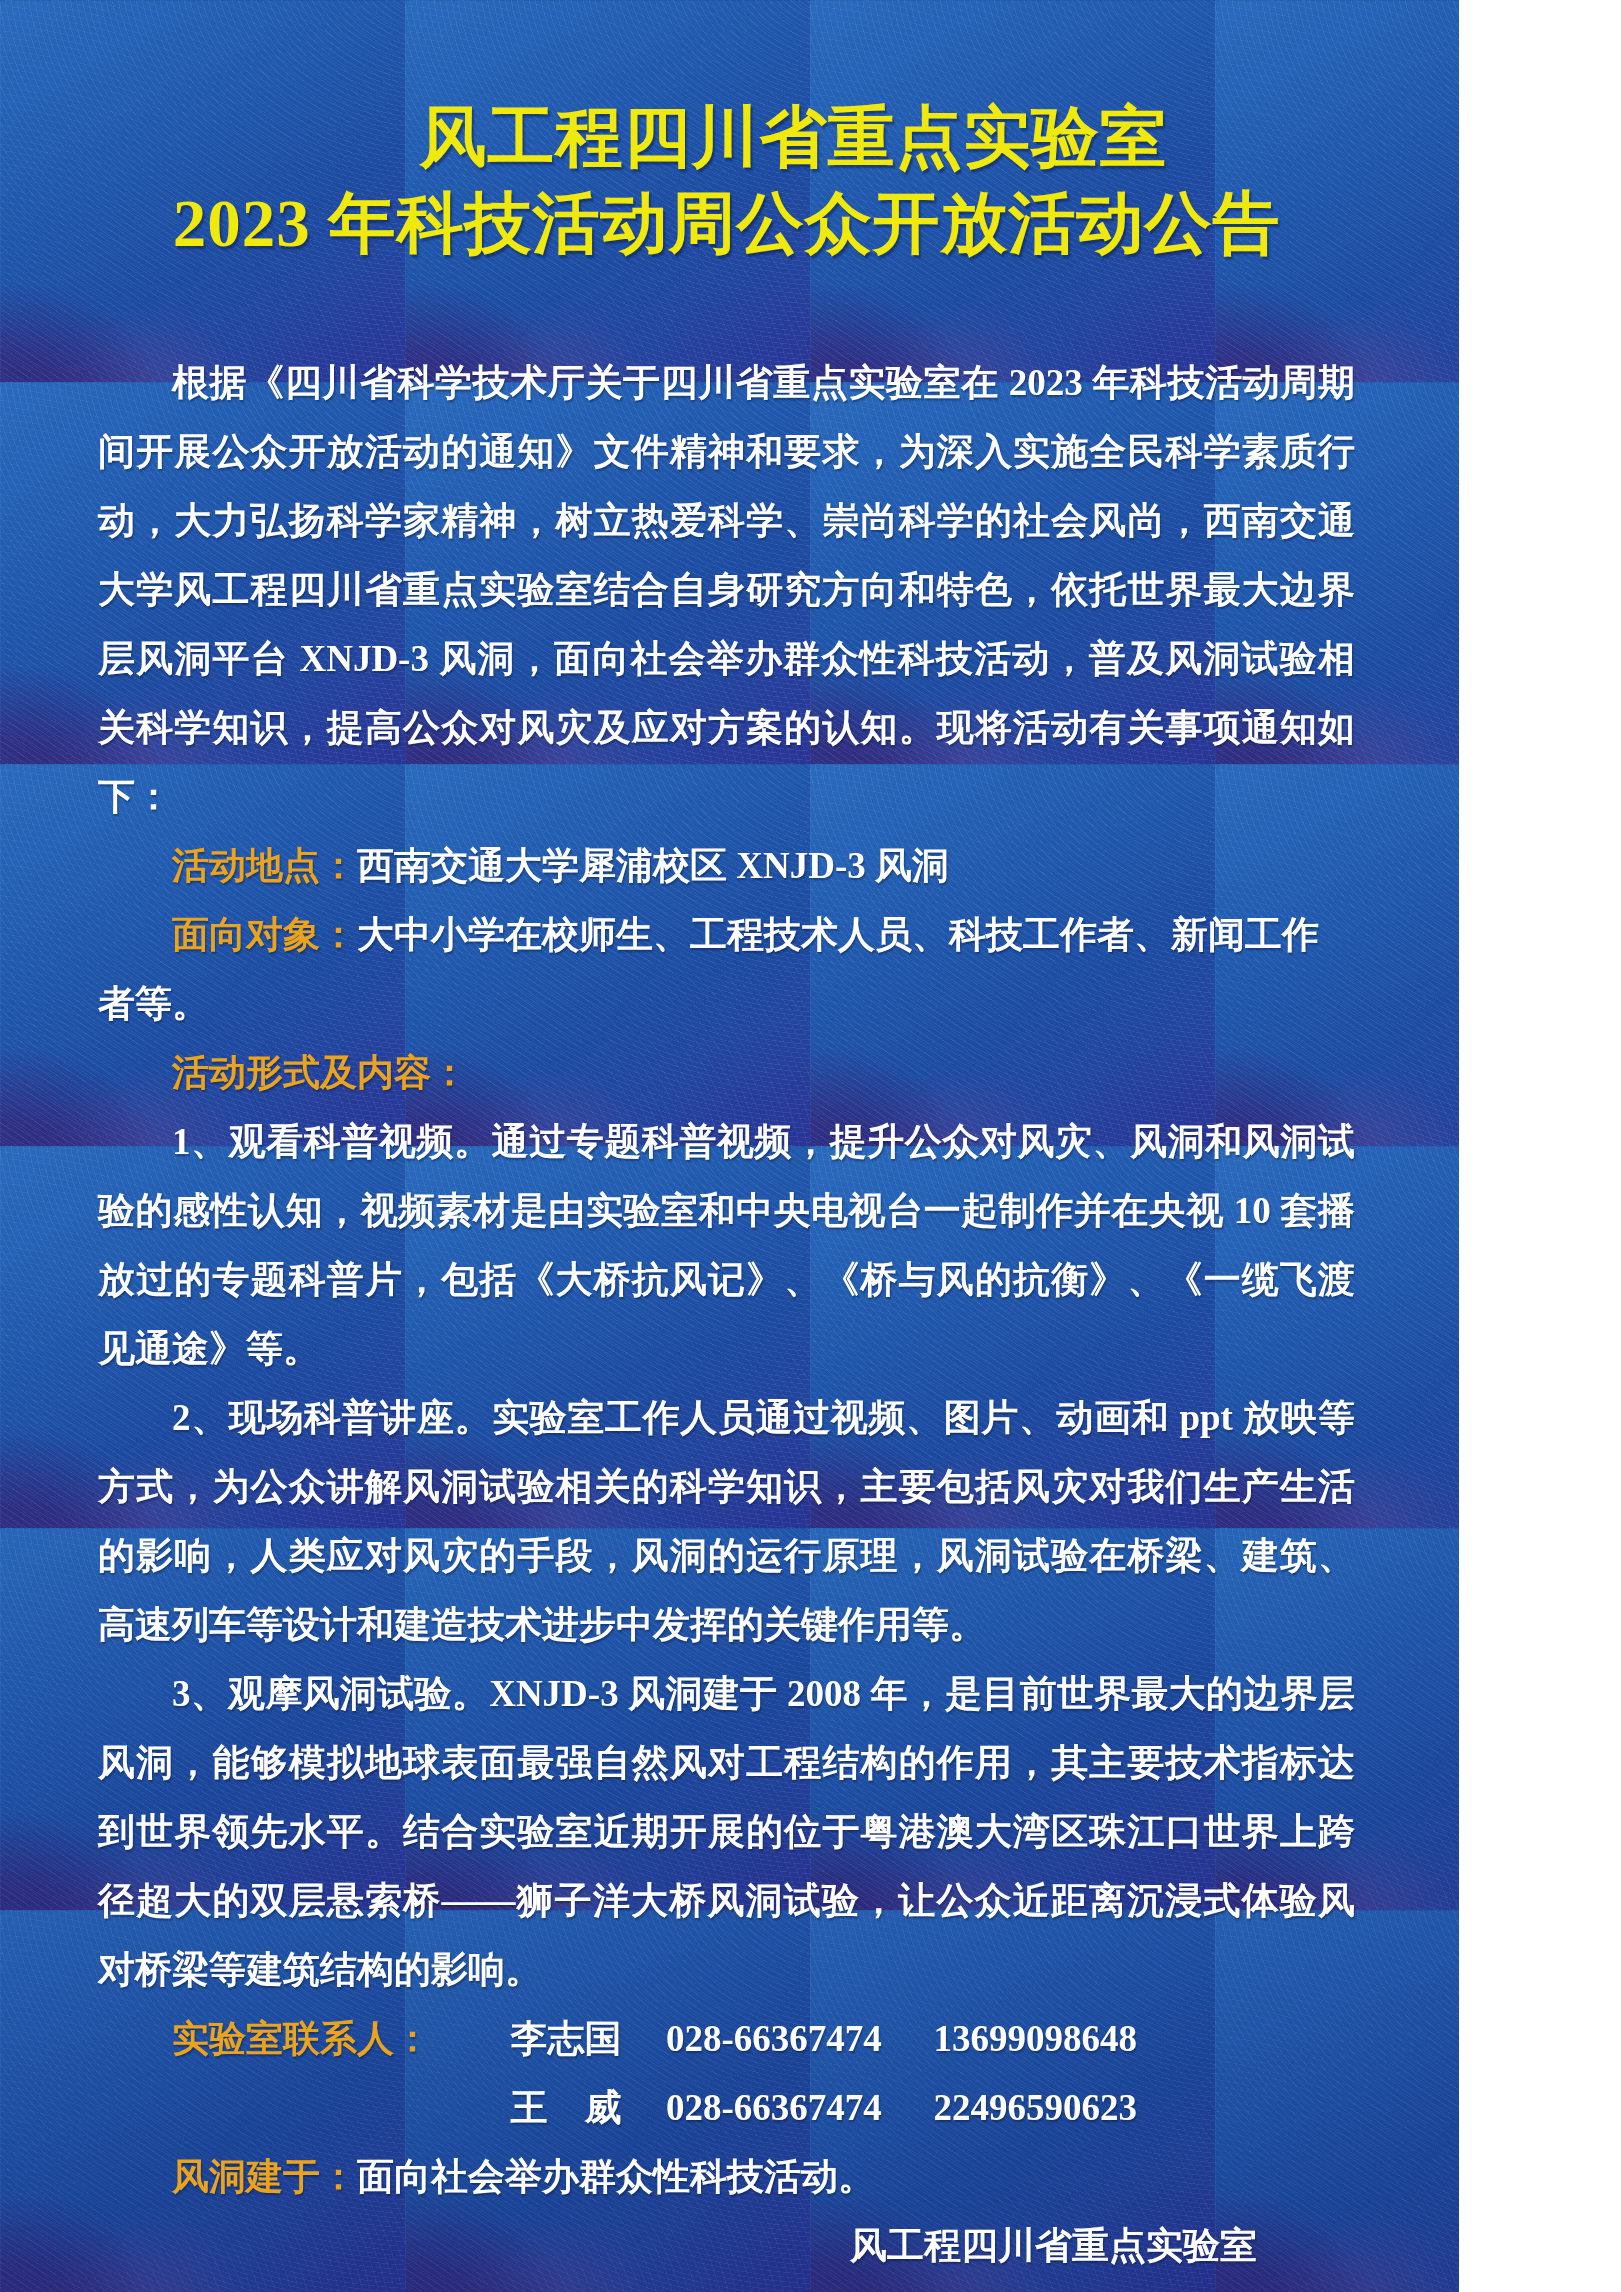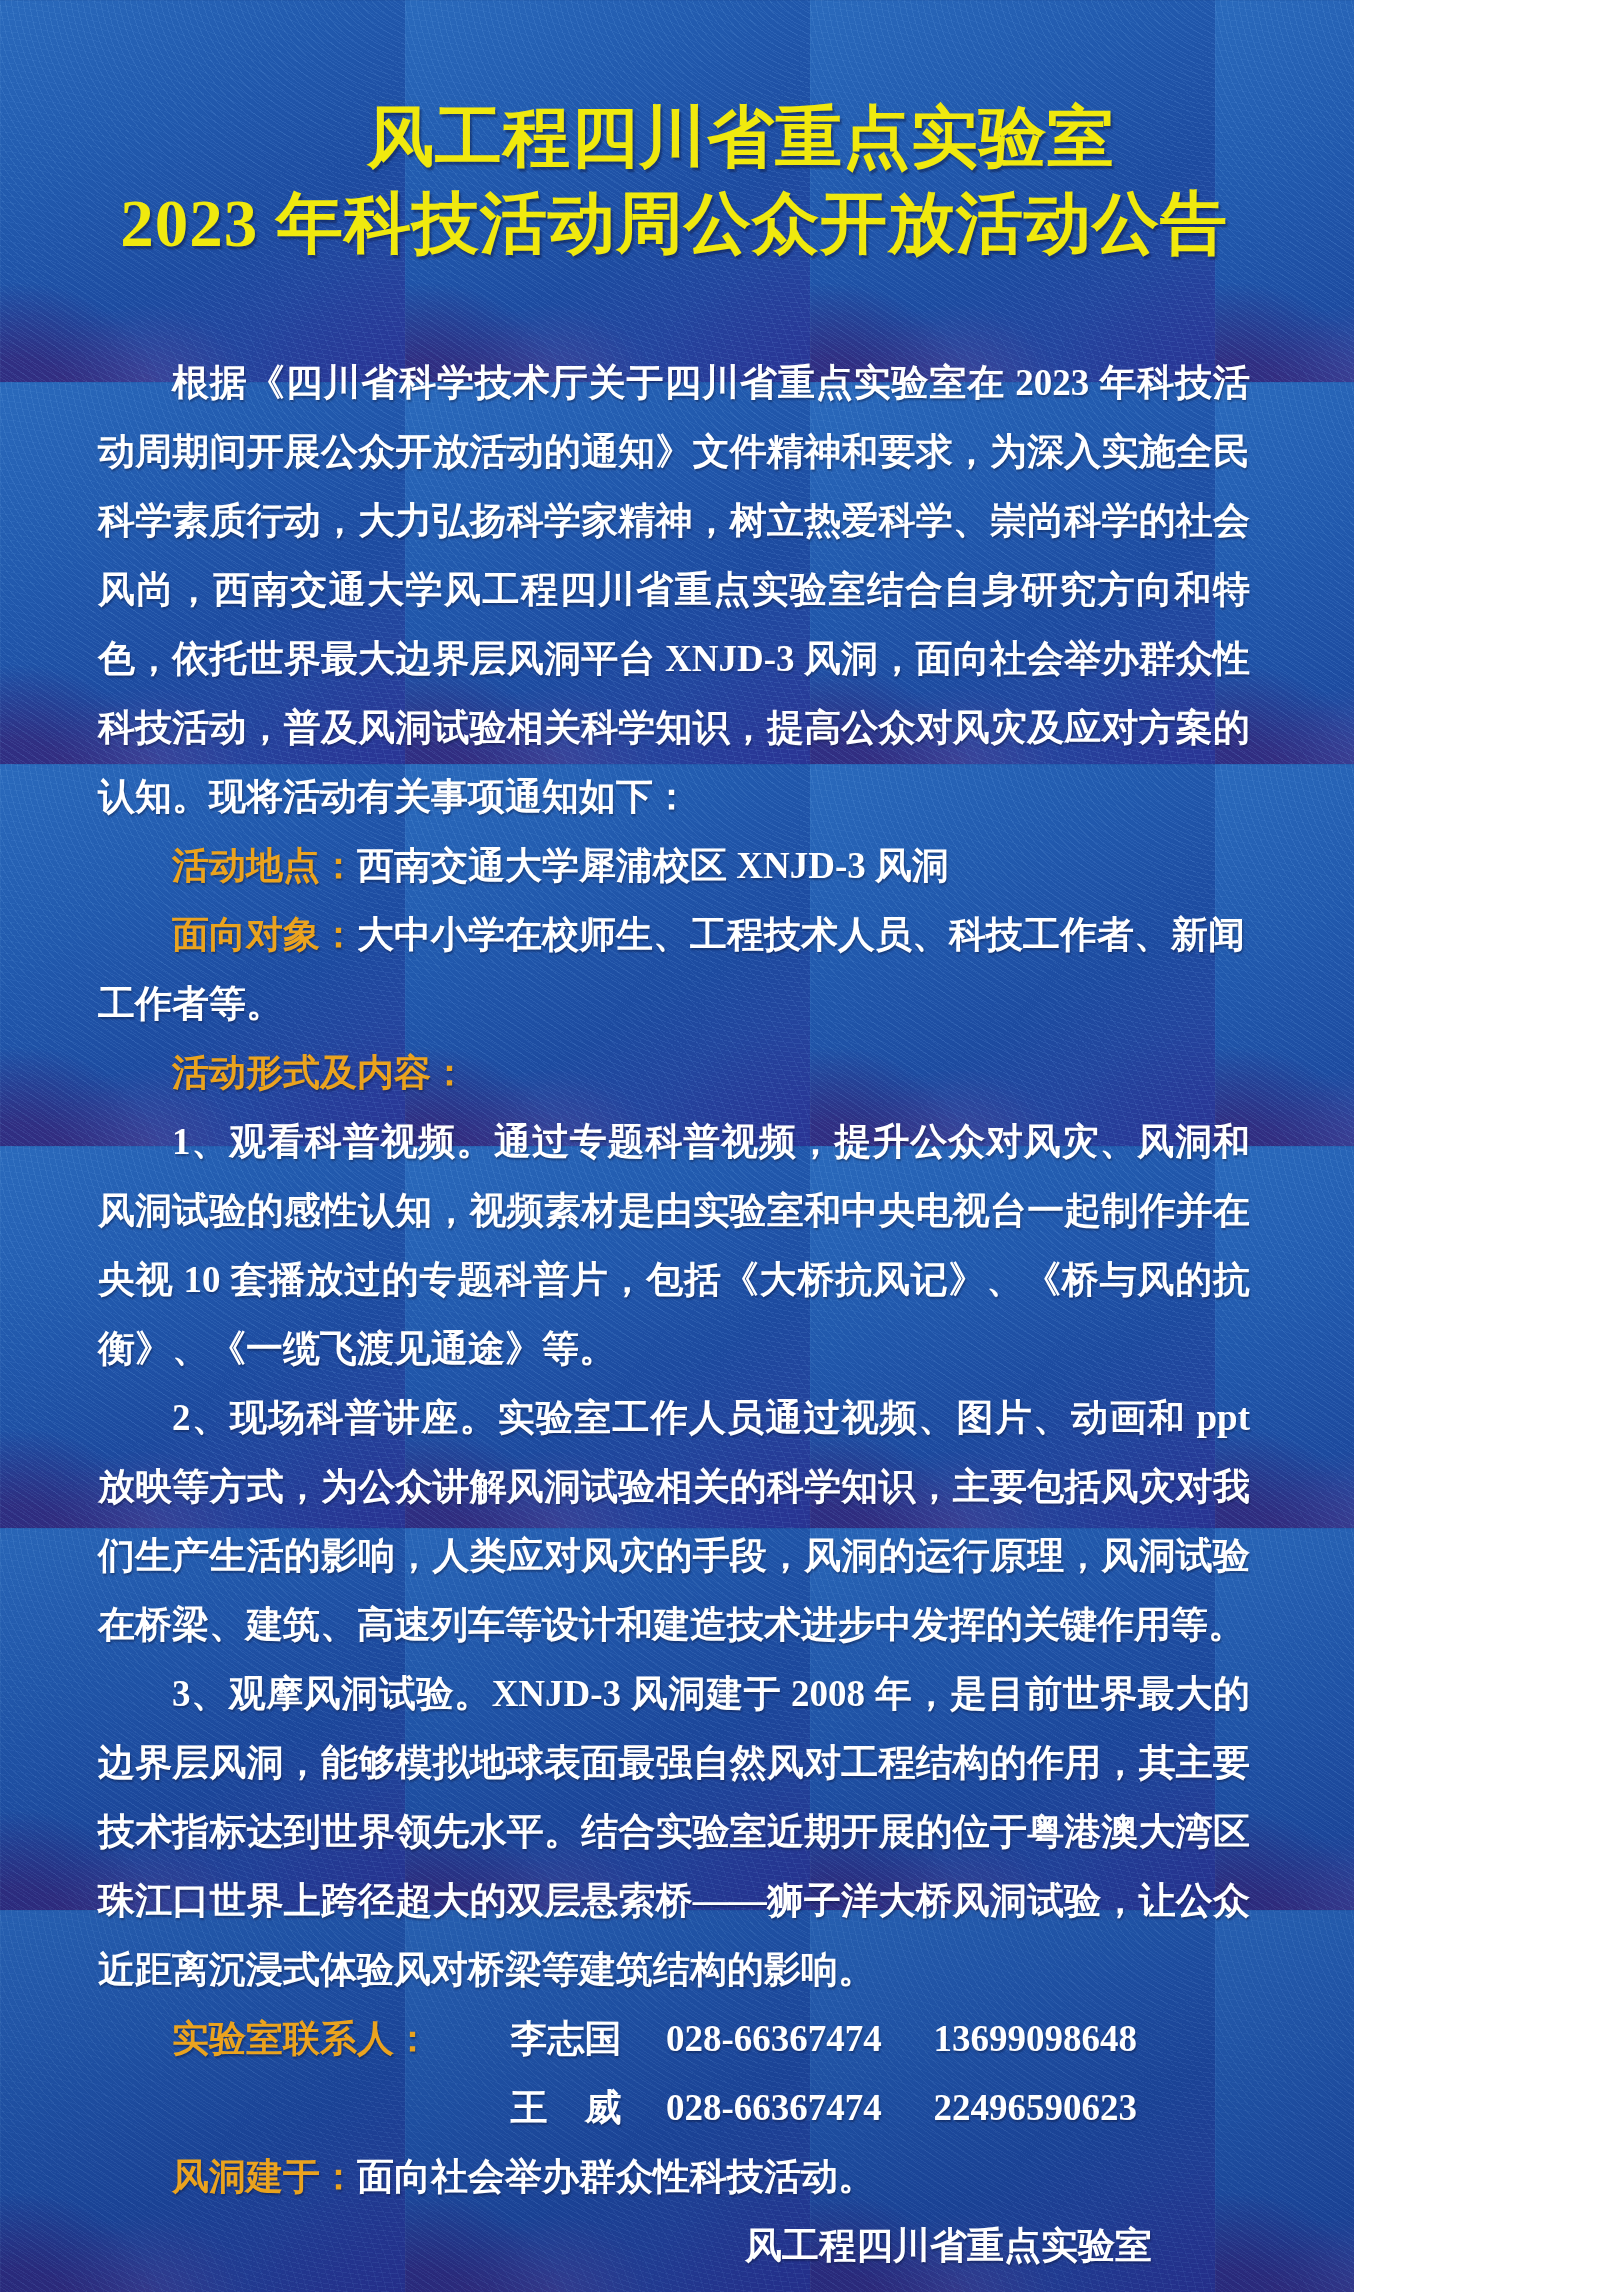--- a/index.html
+++ b/index.html
@@ -1,18 +1,18 @@
 <!DOCTYPE html>
 <html style="--title-yellow: #f0e90e; --label-gold: #eaa31f;"><head>
 <meta charset="utf-8">
 <style>
   html,body{margin:0;padding:0;}
   .page{
     position:relative;
-    width:1354px;height:2293px;
+    width:1459px;height:2293px;
     overflow:hidden;
     font-family:"Liberation Serif","DejaVu Serif",sans-serif;
     font-weight:700;
     background-color:#1d4fa2;
     background-image:
       
       repeating-linear-gradient(90deg, rgba(170,220,255,.055) 0 1px, rgba(170,220,255,0) 1px 405px),
       repeating-linear-gradient(0deg, rgba(8,18,70,.07) 0 1px, rgba(8,18,70,0) 1px 382px),
       
       linear-gradient(180deg, rgba(14,24,90,0) 55%, rgba(14,24,95,.20) 100%),

